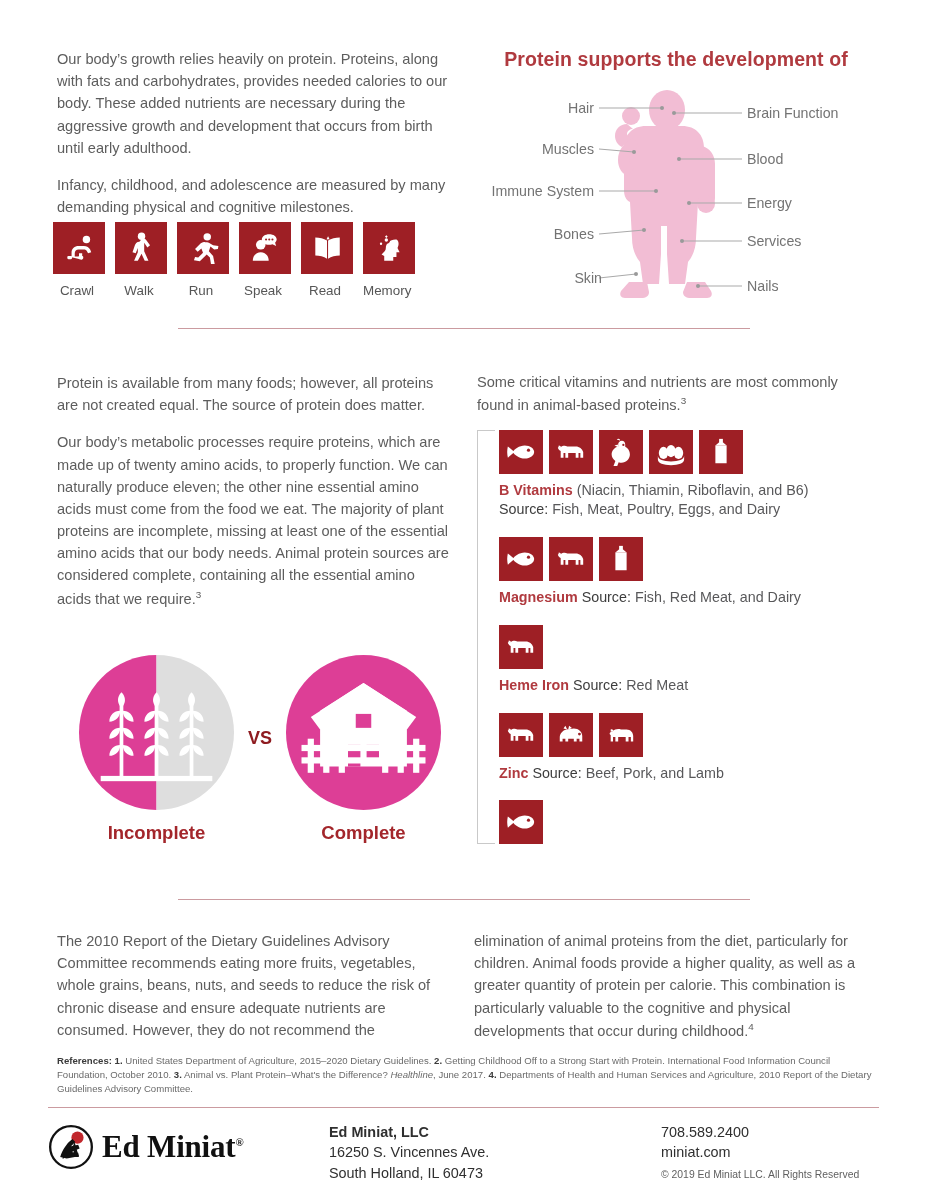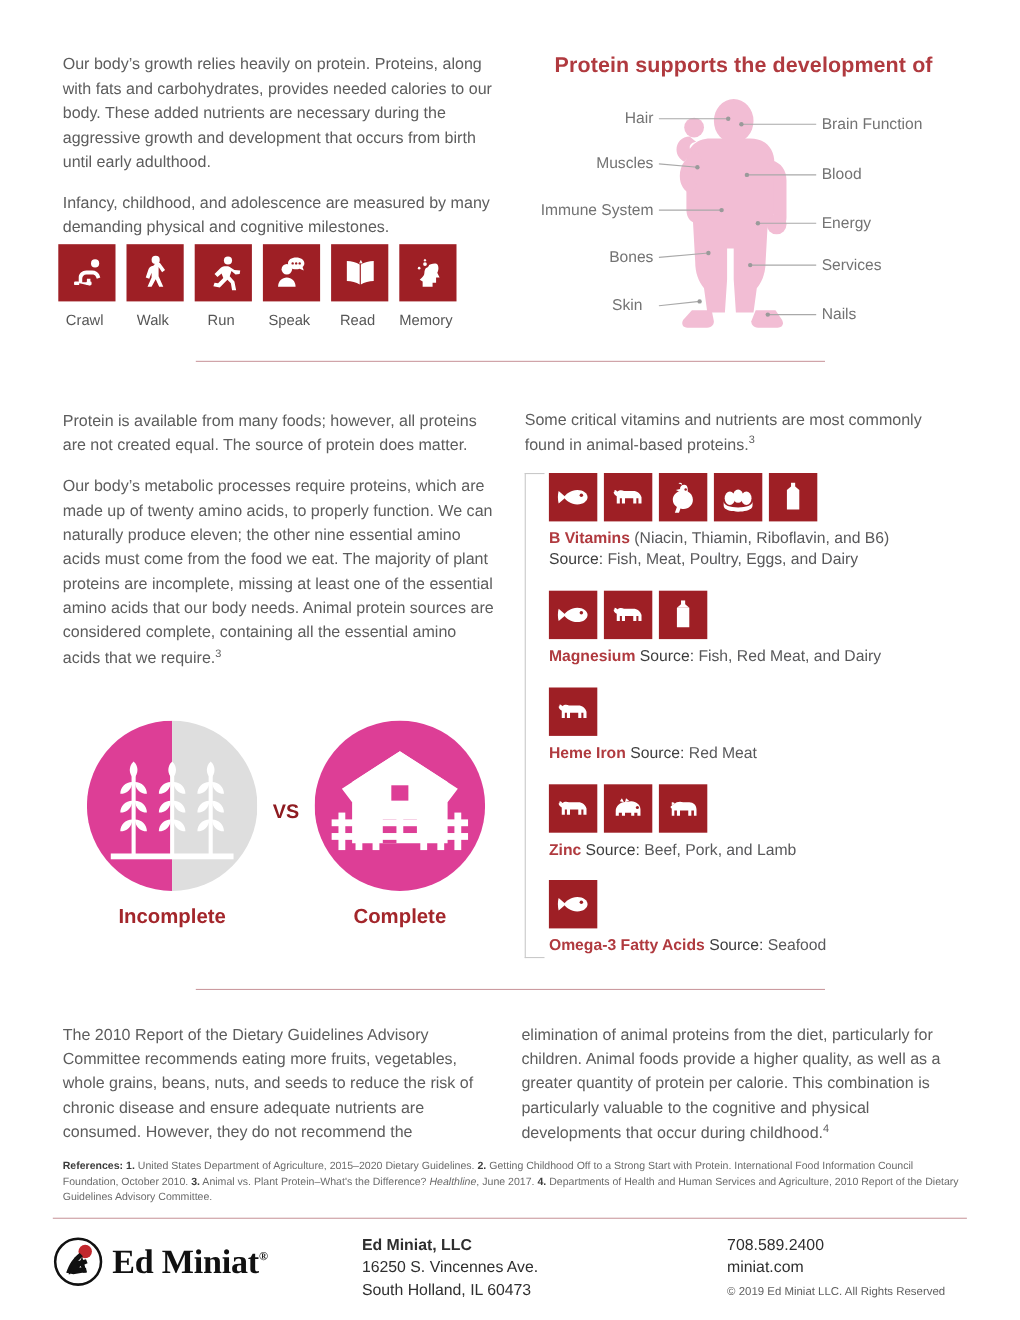--- a/index.html
+++ b/index.html
@@ -243,21 +243,21 @@
           <circle cx="223" cy="117" r="2"></circle>
           <circle cx="216" cy="155" r="2"></circle>
           <circle cx="232" cy="200" r="2"></circle>
         </g>
       </svg>
 
       <div class="dlabel left" style="right:292px; top:22px;">Hair</div>
       <div class="dlabel left" style="right:292px; top:63px;">Muscles</div>
       <div class="dlabel left" style="right:292px; top:105px;">Immune System</div>
       <div class="dlabel left" style="right:292px; top:148px;">Bones</div>
-      <div class="dlabel left" style="right:302px; top:192px;">Skin</div>
+      <div class="dlabel left" style="right:284px; top:192px;">Skin</div>
 
       <div class="dlabel right" style="left:281px; top:27px;">Brain Function</div>
       <div class="dlabel right" style="left:281px; top:73px;">Blood</div>
       <div class="dlabel right" style="left:281px; top:117px;">Energy</div>
       <div class="dlabel right" style="left:281px; top:155px;">Services</div>
       <div class="dlabel right" style="left:281px; top:200px;">Nails</div>
     </div>
   </div>
 
   <div class="divider div1"></div>
@@ -470,25 +470,20 @@
       <div class="nutri-item">
         <div class="nutri-icons">
           <div class="n-icon">
             <svg viewBox="0 0 64 64">
                 <path d="M40 18c-12 0-22 8-26 14 4 6 14 14 26 14 12 0 20-7 20-14s-8-14-20-14z"></path>
                 <path d="M4 20l14 12L4 44c-2-8-2-16 0-24z"></path>
                 <circle cx="48" cy="28" r="3.4" fill="#9e1f25"></circle>
               </svg>
           </div>
         </div>
-        <div class="nutri-caption">
-          <span class="nutri-name">Omega-3 Fatty Acids</span>
-          <span class="nutri-srclabel">Source:</span>
-          <span>Seafood</span>
-        </div>
       </div>
 
     </div>
   </div>
 
   <div class="divider div2"></div>
 
   <div class="s3 body-text">
     <div class="col">
       <p>The 2010 Report of the Dietary Guidelines Advisory Committee recommends eating more fruits, vegetables, whole grains, beans, nuts, and seeds to reduce the risk of chronic disease and ensure adequate nutrients are consumed. However, they do not recommend the</p>

